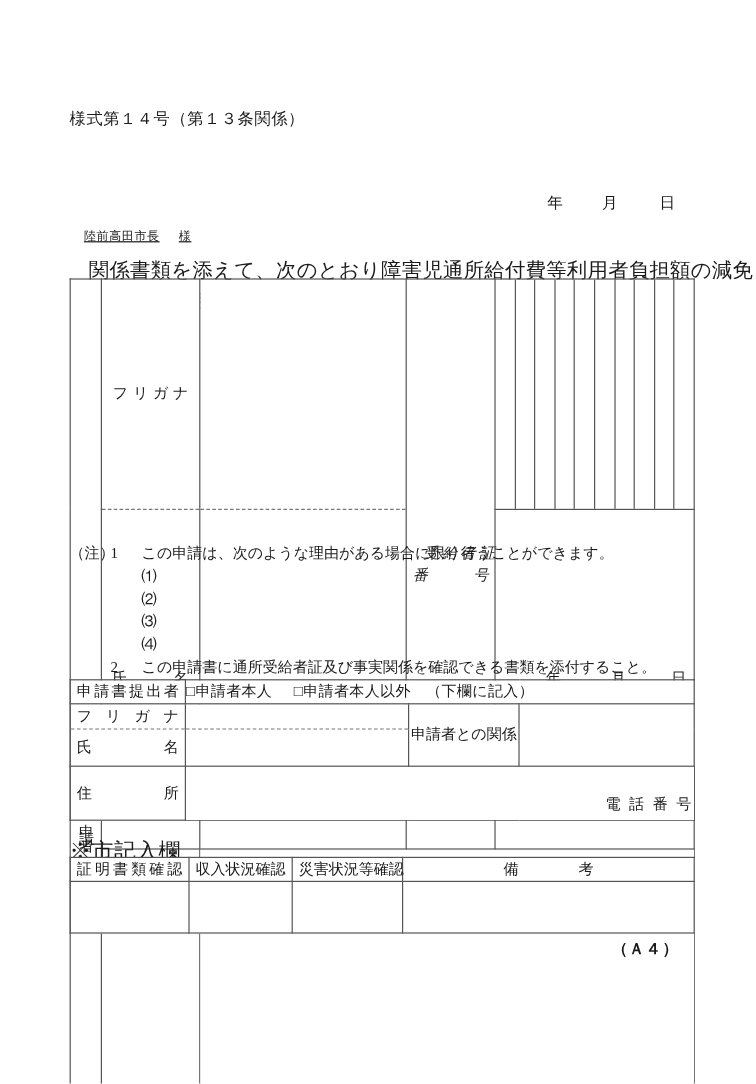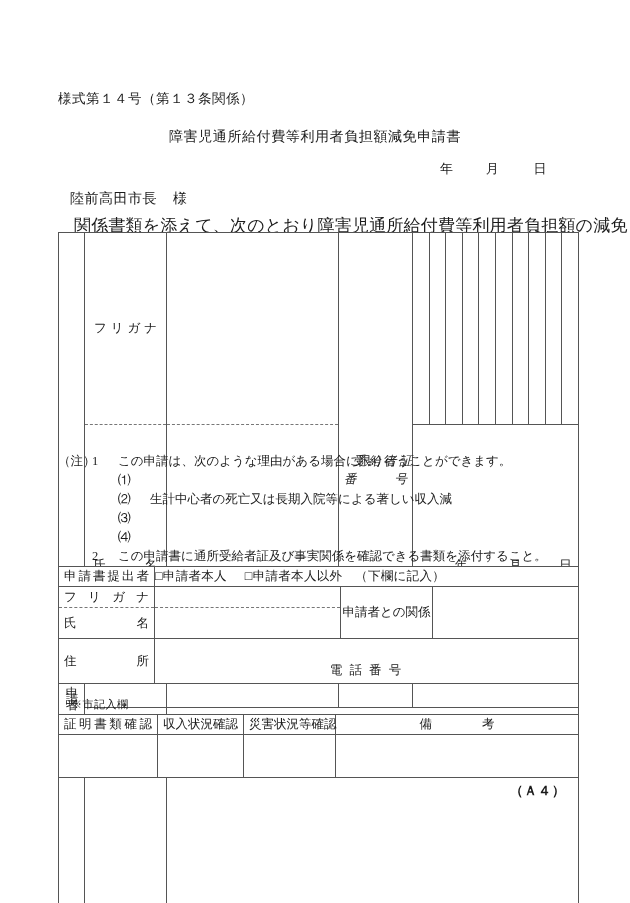--- a/index.html
+++ b/index.html
@@ -19,26 +19,26 @@
     position: absolute;
     left: 0; top: 0;
     width: 630px;
     height: 831px;
   }
 
   
   .abs { position: absolute; }
   .form-no      { left: 58px;  top: 90px;  font-size: 13.5px; letter-spacing: .5px; }
   .doc-title    { left: 0;     top: 128px; width: 630px; text-align: center; font-size: 14px; letter-spacing: .6px; }
-  .date-line    { left: 440px; top: 160px; font-size: 13px; letter-spacing: .5px; }
+  .date-line    { left: 456px; top: 160px; font-size: 13px; letter-spacing: .5px; }
   .date-line span { display: inline-block; }
   .d-y { width: 42px; }
   .d-m { width: 44px; }
   .d-d { width: 20px; }
-  .addressee    { left: 70px;  top: 190px; font-size: 14px; letter-spacing: .5px; }
+  .addressee    { left: 70px;  top: 190px; font-size: 10px; letter-spacing: .5px; text-decoration: underline; }
   .addressee .sama { margin-left: 16px; }
   .intro        { left: 74px;  top: 214px; font-size: 17px; letter-spacing: .2px; }
 
   
   table.grid {
     border-collapse: collapse;
     table-layout: fixed;
     font-size: 12.5px;
   }
   table.grid td {
@@ -77,21 +77,21 @@
   #main-table { position: absolute; left: 58px; top: 232px; width: 520px; }
   
 
   
   .ymd { display: flex; justify-content: center; gap: 0; font-size: 12.5px; }
   .ymd span { display: inline-block; text-align: left; }
   .ymd .y { width: 58px; padding-left: 42px; }
   .ymd .m { width: 54px; }
   .ymd .d { width: 20px; }
 
-  .tel { text-align: center; font-size: 12.5px; letter-spacing: 2px; }
+  .tel { text-align: right; font-size: 12.5px; letter-spacing: 2px; }
 
   
   .numgrid { display: flex; width: 100%; height: 100%; }
   .numgrid .nb {
     flex: 1 1 0;
     border-right: 1px solid #555;
     height: 100%;
   }
   .numgrid .nb:last-child { border-right: none; }
 
@@ -103,33 +103,32 @@
   #notes .n-body { flex: 1; }
   #notes .sub { padding-left: 60px; display: flex; }
   #notes .sub .s-num { width: 32px; flex: none; }
 
   
   #submit-table { position: absolute; left: 58px; top: 566px; width: 520px; }
   .chk { letter-spacing: .3px; }
   .chk .gap { display: inline-block; width: 18px; }
 
   
-  #city-label { position: absolute; left: 58px; top: 697px; font-size: 11px; letter-spacing: .5px; margin-left: 13px; }
+  #city-label { position: absolute; left: 58px; top: 697px; font-size: 18px; letter-spacing: .5px; }
   #city-table { position: absolute; left: 58px; top: 714px; width: 520px; }
 
   #paper-size { position: absolute; left: 510px; top: 782px; font-size: 13px; letter-spacing: 1px; font-weight: bold; }
 </style>
 </head>
 <body>
 
 <div class="page">
 
   <div class="abs form-no">様式第１４号（第１３条関係）</div>
 
-  <div class="abs doc-title">障害児通所給付費等利用者負担額減免申請書</div>
 
   <div class="abs date-line">
     <span class="d-y">年</span>
     <span class="d-m">月</span>
     <span class="d-d">日</span>
   </div>
 
   <div class="abs addressee">
     <span>陸前高田市長</span><span class="sama">様</span>
   </div>
@@ -217,21 +216,20 @@
       <div class="n-row">
         <span class="n-mark">（注）</span>
         <span class="n-num">1</span>
         <span class="n-body">この申請は、次のような理由がある場合に限り行うことができます。</span>
       </div>
       <div class="sub">
         <span class="s-num">⑴</span>
       </div>
       <div class="sub">
         <span class="s-num">⑵</span>
-        <span>生計中心者の死亡又は長期入院等による著しい収入減</span>
       </div>
       <div class="sub">
         <span class="s-num">⑶</span>
       </div>
       <div class="sub">
         <span class="s-num">⑷</span>
       </div>
       <div class="n-row">
         <span class="n-mark"></span>
         <span class="n-num">2</span>

